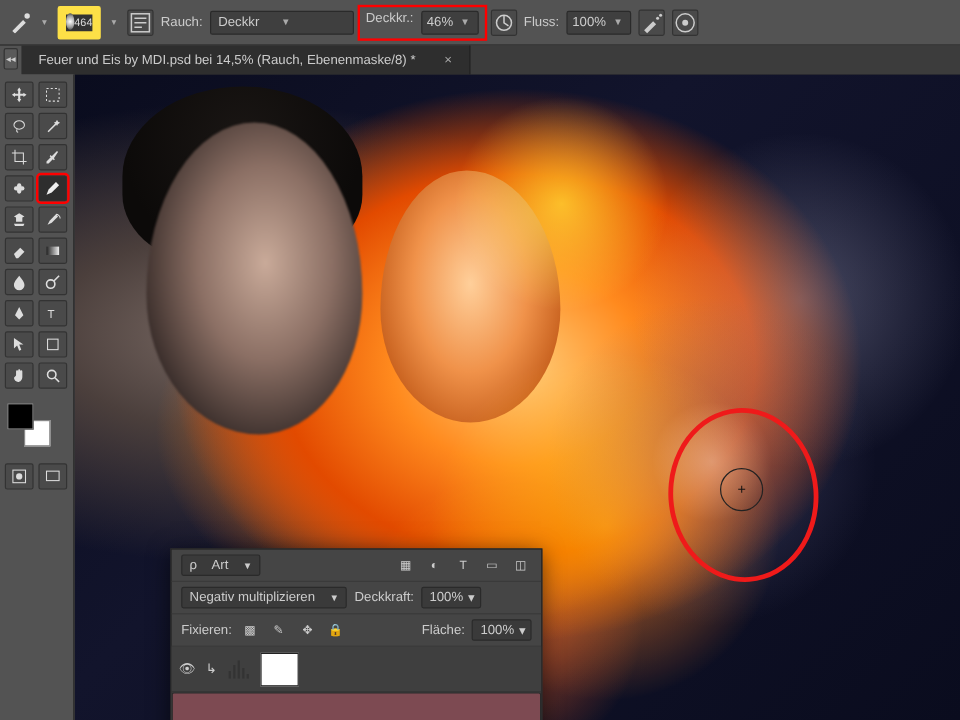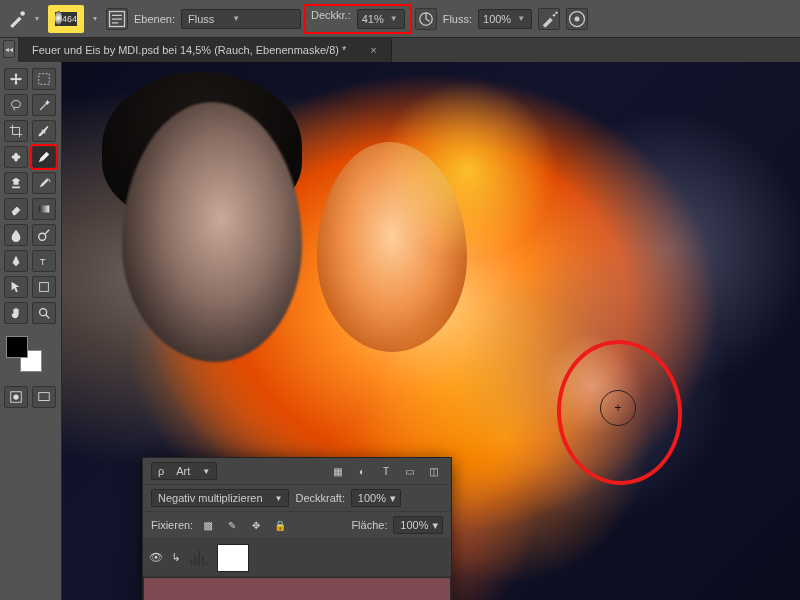--- a/index.html
+++ b/index.html
@@ -82,29 +82,29 @@
     <div class="dot"></div>
     <div class="num">464</div>
   </div>
   <span class="tiny-arrow">▾</span>
   <div class="ico-btn">
       <svg viewBox="0 0 16 16">
         <rect x="2" y="2" width="12" height="12" fill="none" stroke="#ccc"></rect>
         <path d="M4 5h8M4 8h8M4 11h5" stroke="#ccc"></path>
       </svg>
     </div>
-  <span class="lbl">Ebenen:</span>
+  <span class="lbl">Rauch:</span>
   <div class="sel" style="min-width:120px">
-    <span>Fluss</span>
+    <span>Deckkr</span>
     <span class="dd">▼</span>
   </div>
   <div style="display:flex;align-items:flex-start;gap:6px;padding:2px 4px" class="hl-red">
     <span class="lbl">Deckkr.:</span>
     <div class="num-field">
-      <span>41%</span>
+      <span>46%</span>
       <span class="dd">▼</span>
     </div>
   </div>
   <div class="ico-btn">
       <svg viewBox="0 0 16 16">
         <circle cx="8" cy="8" r="5" fill="none" stroke="#ccc"></circle>
         <path d="M8 3v5l3 2" stroke="#ccc" fill="none"></path>
       </svg>
     </div>
   <span class="lbl">Fluss:</span>

